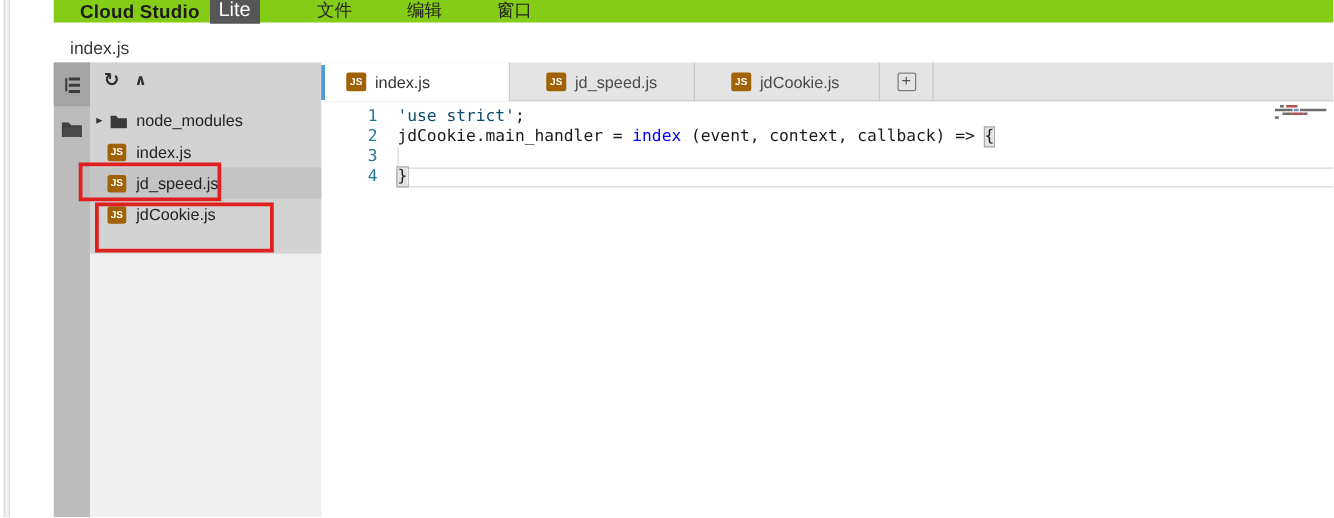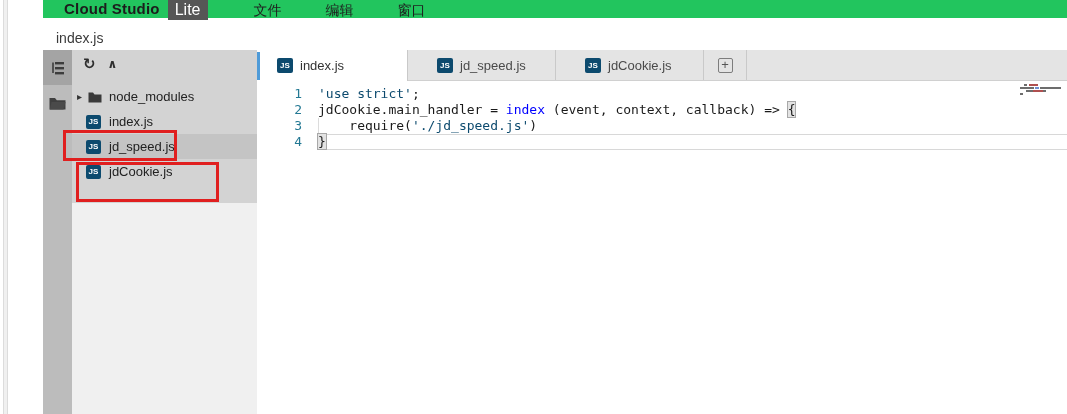--- a/index.html
+++ b/index.html
@@ -8,22 +8,22 @@
   #screen { position:relative; width:1067px; height:414px; background:#fff; overflow:hidden; }
 
   
   .page-strip { position:absolute; left:3px; top:0; width:5px; height:414px;
     background:#f0f0f0; border-left:1px solid #dcdcdc; border-right:1px solid #dcdcdc; }
 
   
   .app { position:absolute; left:43px; top:0; width:1024px; height:414px; }
 
   
-  .menubar { position:absolute; left:0; top:0; right:0; height:18px; background:#22c55e;
-    display:flex; align-items:flex-start; padding-left:21px; }
+  .menubar { position:absolute; left:0; top:0; right:0; height:18px; background:#84cc16;
+    display:flex; align-items:center; padding-left:21px; }
   .brand { font-size:15px; font-weight:bold; color:#1c1c1c; letter-spacing:.2px; }
   .badge { margin-left:8px; background:#565656; color:#fff; font-size:16px; padding:1px 7px; }
   .menus { display:flex; margin-left:24px; }
   .menu-item { font-size:14px; color:#1f1f1f; padding:2px 22px; cursor:default; }
 
   
   .breadcrumb { position:absolute; left:0; top:26px; right:0; height:24px; background:#fff;
     display:flex; align-items:center; padding-left:13px; font-size:14px; color:#3a3a3a; }
 
   
@@ -39,21 +39,21 @@
   .ico-glyph { font-family:"DejaVu Sans", sans-serif; }
   .ico-refresh { font-size:15px; font-weight:bold; }
   .ico-collapse { font-size:12px; font-weight:bold; margin-left:12px; }
   .tree { position:absolute; left:0; top:34px; width:185px; }
   .trow { height:25px; display:flex; align-items:center; font-size:13px; color:#222; width:185px; }
   .trow.sel { background:#c4c4c4; }
   .trow .arrow { width:9px; margin-left:5px; font-size:10px; color:#333; }
   .folder-ico { margin-left:2px; display:flex; }
   .trow .tlabel { margin-left:7px; }
   .trow.file { padding-left:14px; }
-  .js-badge { width:15px; height:14px; background:#0c4a6e; border-radius:2px; color:#fff;
+  .js-badge { width:15px; height:14px; background:#a16207; border-radius:2px; color:#fff;
     font-size:8px; font-weight:bold; display:flex; align-items:center; justify-content:center; flex:none; }
   .trow.file .tlabel { margin-left:8px; }
 
   
   .anno { position:absolute; border:3px solid #e01f1f; background:transparent; }
   .anno1 { left:63px; top:130px; width:114px; height:31px; }
   .anno2 { left:76px; top:162px; width:143px; height:40px; }
 
   
   .sash { position:absolute; left:257px; top:52px; width:3px; height:28px; background:#4f9bd8; }
@@ -202,21 +202,20 @@
             <span class="line-text"><span class="tok-str">'use strict'</span><span>;</span></span>
           </div>
 
           <div class="code-row">
             <span class="gutter">2</span>
             <span class="line-text"><span>jdCookie.main_handler = </span><span class="tok-kw">index</span><span> (event, context, callback) =&gt; </span><span class="bm">{</span></span>
           </div>
 
           <div class="code-row">
             <span class="gutter">3</span>
-            <span class="line-text"><span>    require(</span><span class="tok-str">'./jd_speed.js'</span><span>)</span></span>
           </div>
 
           <div class="code-row">
             <span class="gutter">4</span>
             <span class="line-text"><span class="bm">}</span></span>
           </div>
         </div>
 
         <div class="minimap" style="top:3px;">
           <div class="mm-row">

